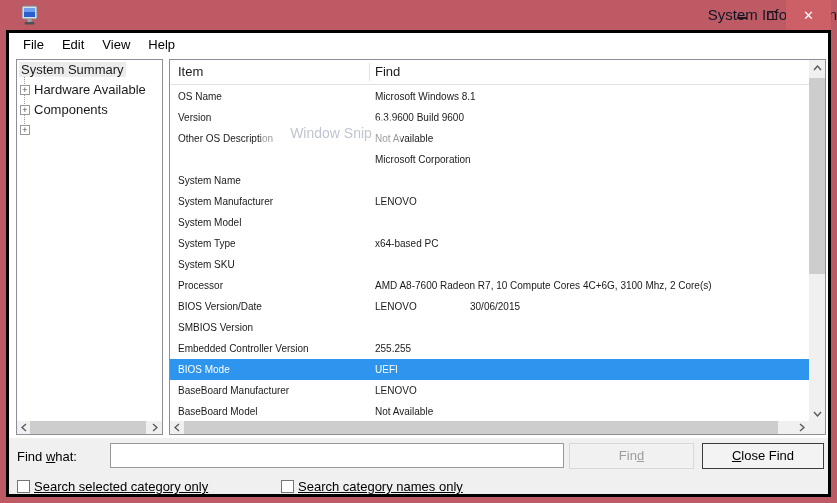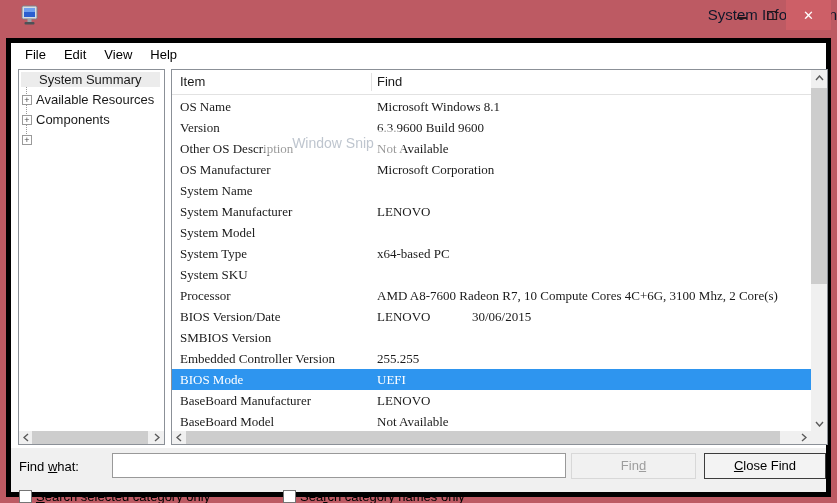--- a/index.html
+++ b/index.html
@@ -13,48 +13,48 @@
            font-size:15px; color:#0f172a; }
   .ctl { position:absolute; top:0; height:30px; display:flex; align-items:center; justify-content:center; cursor:default; }
   .ctl-min { left:727px; width:29px; }
   .ctl-max { left:757px; width:29px; }
   .ctl-close { left:786px; width:45px; background:#cd5f67; color:#fff; font-size:13px; }
   .min-glyph { width:10px; height:0; border-top:2px solid #26161a; margin-top:6px; }
   .max-glyph { width:10px; height:9px; border:1.5px solid #26161a; background:transparent; }
 
   
   .inner { position:absolute; left:6px; right:6px; top:30px; bottom:6px; background:#c4b5fd;
-           border:5px solid #000000;margin-top:8px; }
+           border:3px solid #000000; }
   .menubar { position:absolute; left:0; right:0; top:0; height:23px; background:#fff; display:flex;
              align-items:center; padding-left:5px; font-size:13px; color:#000; }
   .menu-item { padding:3px 9px; }
 
   
   .main { position:absolute; left:0; right:0; top:23px; height:382px; background:#fff; }
   .pane { position:absolute; background:#fff; border:1px solid #8b9097; }
   .tree-pane  { left:7px;   top:3px; width:147px; height:376px; overflow:hidden; }
   .table-pane { left:160px; top:3px; width:657px; height:376px; overflow:hidden; }
 
   
   .tree-body { position:absolute; left:0; top:0; right:0; bottom:13px; font-size:13px; color:#1a1a1a; overflow:hidden; }
   .tree-vline { position:absolute; left:7px; top:16px; height:54px; border-left:1px dotted #9a9a9a; }
   .titem { position:relative; height:20px; line-height:20px; white-space:nowrap; }
   .titem.root { padding-left:2px; }
-  .titem .sel-label { background:#ececec; padding:0 18px; }
+  .titem .sel-label { background:#ececec; padding:0 2px; }
   .titem .expander { position:absolute; left:3px; top:5px; width:10px; height:10px; border:1px solid #9a9a9a;
                      background:#fff; font-size:9px; line-height:8px; text-align:center; color:#4a4a4a; }
   .titem .child-label { position:absolute; left:17px; top:0; }
 
   
   .thead { position:absolute; left:0; top:0; right:16px; height:25px; border-bottom:1px solid #e2e2e2;
            background:#fff; font-size:13px; color:#1a1a1a; }
   .thead .h-item  { position:absolute; left:8px;  top:0; line-height:24px; }
   .thead .h-value { position:absolute; left:205px; top:0; line-height:24px; }
   .thead .h-div { position:absolute; left:199px; top:3px; height:18px; border-left:1px solid #e2e2e2; }
-  .tbody { position:absolute; left:0; top:26px; right:16px; bottom:13px; font-size:13px; color:#1a1a1a; overflow:hidden;font-family:Liberation Serif, serif; }
+  .tbody { position:absolute; left:0; top:26px; right:16px; bottom:13px; font-size:10px; color:#1a1a1a; overflow:hidden; }
   .trow { position:relative; height:21px; line-height:21px; white-space:nowrap; }
   .trow .c-item  { position:absolute; left:8px; top:0; }
   .trow .c-value { position:absolute; left:205px; right:0; top:0; overflow:hidden; }
   .trow .c-value2 { position:absolute; left:300px; top:0; }
   .trow.sel { background:#2e95ef; color:#fff;padding-left:23px; }
 
   
   .snip-ghost { position:absolute; left:91px; top:60px; width:140px; height:26px; border-radius:8px;
                 background:rgba(255,255,255,0.55); color:rgba(168,178,190,0.75); font-size:14px;
                 display:flex; align-items:center; justify-content:center; z-index:5; }
@@ -75,21 +75,21 @@
   .scroll-corner { position:absolute; right:0; bottom:0; width:16px; height:13px; background:#f0f0f0; }
 
   
   .findbar { position:absolute; left:0; right:0; top:405px; bottom:0; background:#f0f0f0; font-size:13px; color:#000; }
   .find-label { position:absolute; left:8px; top:11px; }
   .find-input { position:absolute; left:101px; top:5px; width:454px; height:25px; border:1px solid #999;
                 background:#fff; font-family:"Liberation Sans", sans-serif; font-size:13px; padding:0 4px; outline:none; }
   .btn { position:absolute; top:5px; height:26px; text-align:center; line-height:24px; font-size:13px; }
   .btn-find { left:560px; width:125px; background:#f1f1f1; border:1px solid #d8d8d8; color:#9d9d9d; }
   .btn-close { left:693px; width:122px; background:#f3f3f3; border:1px solid #3c3c3c; color:#000; }
-  .cb-row-item { position:absolute; top:41px; height:16px; line-height:15px; }
+  .cb-row-item { position:absolute; top:41px; height:16px; line-height:15px;text-decoration:underline; }
   .cb1 { left:8px; }
   .cb2 { left:272px;text-align:center; }
   .checkbox { display:inline-block; width:13px; height:13px; border:1px solid #757575; background:#fff;
               vertical-align:-2px; margin-right:4px; }
   .u { text-decoration:underline; }
   .chev { stroke:#5a5a5a; stroke-width:1.4; fill:none; }
 </style>
 </head>
 <body>
 
@@ -127,21 +127,21 @@
     <div class="main">
 
       <div class="pane tree-pane">
         <div class="tree-body">
           <div class="tree-vline"></div>
           <div class="titem root">
             <span class="sel-label">System Summary</span>
           </div>
           <div class="titem">
             <span class="expander">+</span>
-            <span class="child-label">Available Resources</span>
+            <span class="child-label">Hardware Available</span>
           </div>
           <div class="titem">
             <span class="expander">+</span>
             <span class="child-label">Components</span>
           </div>
           <div class="titem">
             <span class="expander">+</span>
           </div>
         </div>
         <div class="hscroll left-pane-h">
@@ -176,21 +176,20 @@
           </div>
           <div class="trow">
             <span class="c-item">Version</span>
             <span class="c-value">6.3.9600 Build 9600</span>
           </div>
           <div class="trow">
             <span class="c-item">Other OS Description</span>
             <span class="c-value">Not Available</span>
           </div>
           <div class="trow">
-            <span class="c-item">OS Manufacturer</span>
             <span class="c-value">Microsoft Corporation</span>
           </div>
           <div class="trow">
             <span class="c-item">System Name</span>
             <span class="c-value"></span>
           </div>
           <div class="trow">
             <span class="c-item">System Manufacturer</span>
             <span class="c-value">LENOVO</span>
           </div>

